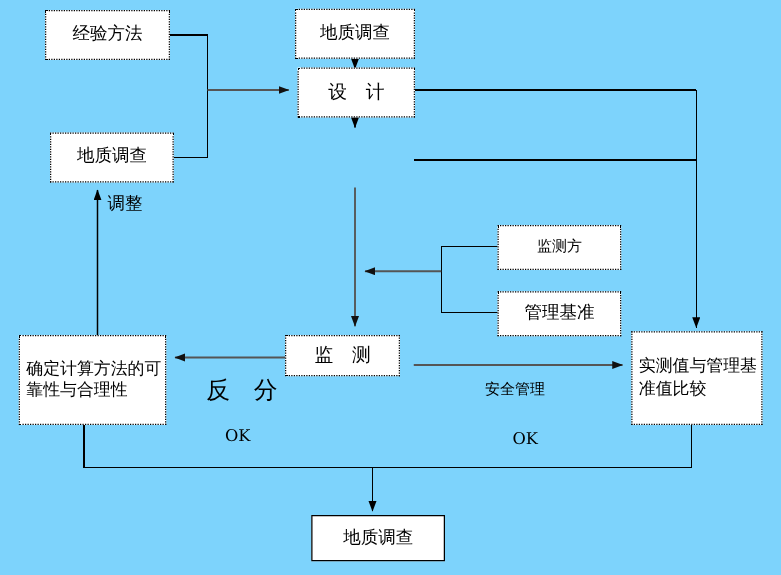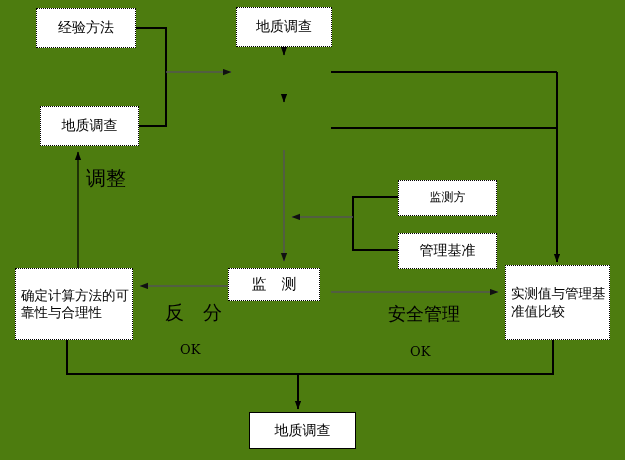--- a/index.html
+++ b/index.html
@@ -11,21 +11,21 @@
     width: 625px;
     height: 460px;
     font-family: "DejaVu Sans", "Liberation Sans", sans-serif;
     overflow: hidden;
     position: relative;
   }
   #diagram-root {
     position: relative;
     width: 625px;
     height: 460px;
-    background: #4d7c0f;
+    background: #7dd3fc;
   }
   svg.flow-svg {
     position: absolute;
     left: 0;
     top: 0;
     width: 625px;
     height: 460px;
     display: block;
   }
   .node-box {
@@ -134,20 +134,23 @@
   </div>
 
   <div class="node-box dotted" style="left:40px; top:106px; width:99px; height:40px; font-size:14px;">
     <span class="node-label">地质调查</span>
   </div>
 
   <div class="node-box dotted" style="left:236px; top:7px; width:96px; height:40px; font-size:14px;">
     <span class="node-label">地质调查</span>
   </div>
 
+  <div class="node-box dotted" style="left:238px; top:54px; width:94px; height:40px; font-size:15px;">
+    <span class="node-label">设　计</span>
+  </div>
 
 
   <div class="node-box dotted" style="left:398px; top:180px; width:99px; height:36px; font-size:12px;">
     <span class="node-label">监测方</span>
   </div>
 
   <div class="node-box dotted" style="left:398px; top:233px; width:99px; height:36px; font-size:14px;justify-content:center;">
     <span class="node-label">管理基准</span>
   </div>
 
@@ -160,23 +163,23 @@
   </div>
 
   <div class="node-box dotted align-left" style="left:505px; top:265px; width:105px; height:75px; font-size:13.5px;">
     <span class="node-label">实测值与管理基准值比较</span>
   </div>
 
   <div class="node-box solid" style="left:249px; top:412px; width:107px; height:37px; font-size:14px;">
     <span class="node-label">地质调查</span>
   </div>
 
-  <div class="edge-label" style="left:86px; top:168px; font-size:20px;">调整</div>
+  <div class="edge-label" style="left:86px; top:156px; font-size:14px;">调整</div>
 
   <div class="edge-label" style="left:165px; top:303px; font-size:19px;">反　分</div>
 
-  <div class="edge-label" style="left:388px; top:305px; font-size:18px;">安全管理</div>
+  <div class="edge-label" style="left:388px; top:305px; font-size:12px;">安全管理</div>
 
   <div class="edge-label ok-label" style="left:180px; top:343px; font-size:13px;">OK</div>
 
   <div class="edge-label ok-label" style="left:410px; top:345px; font-size:13px;">OK</div>
 
 </div>
 
 </body></html>

